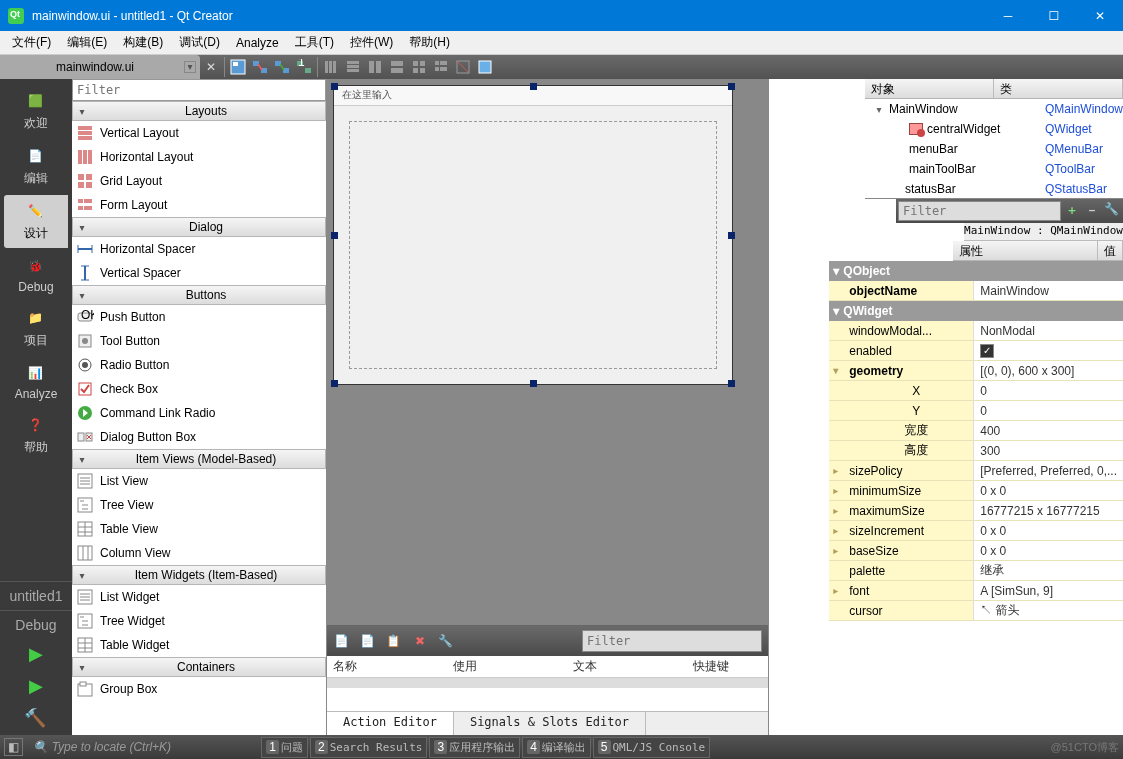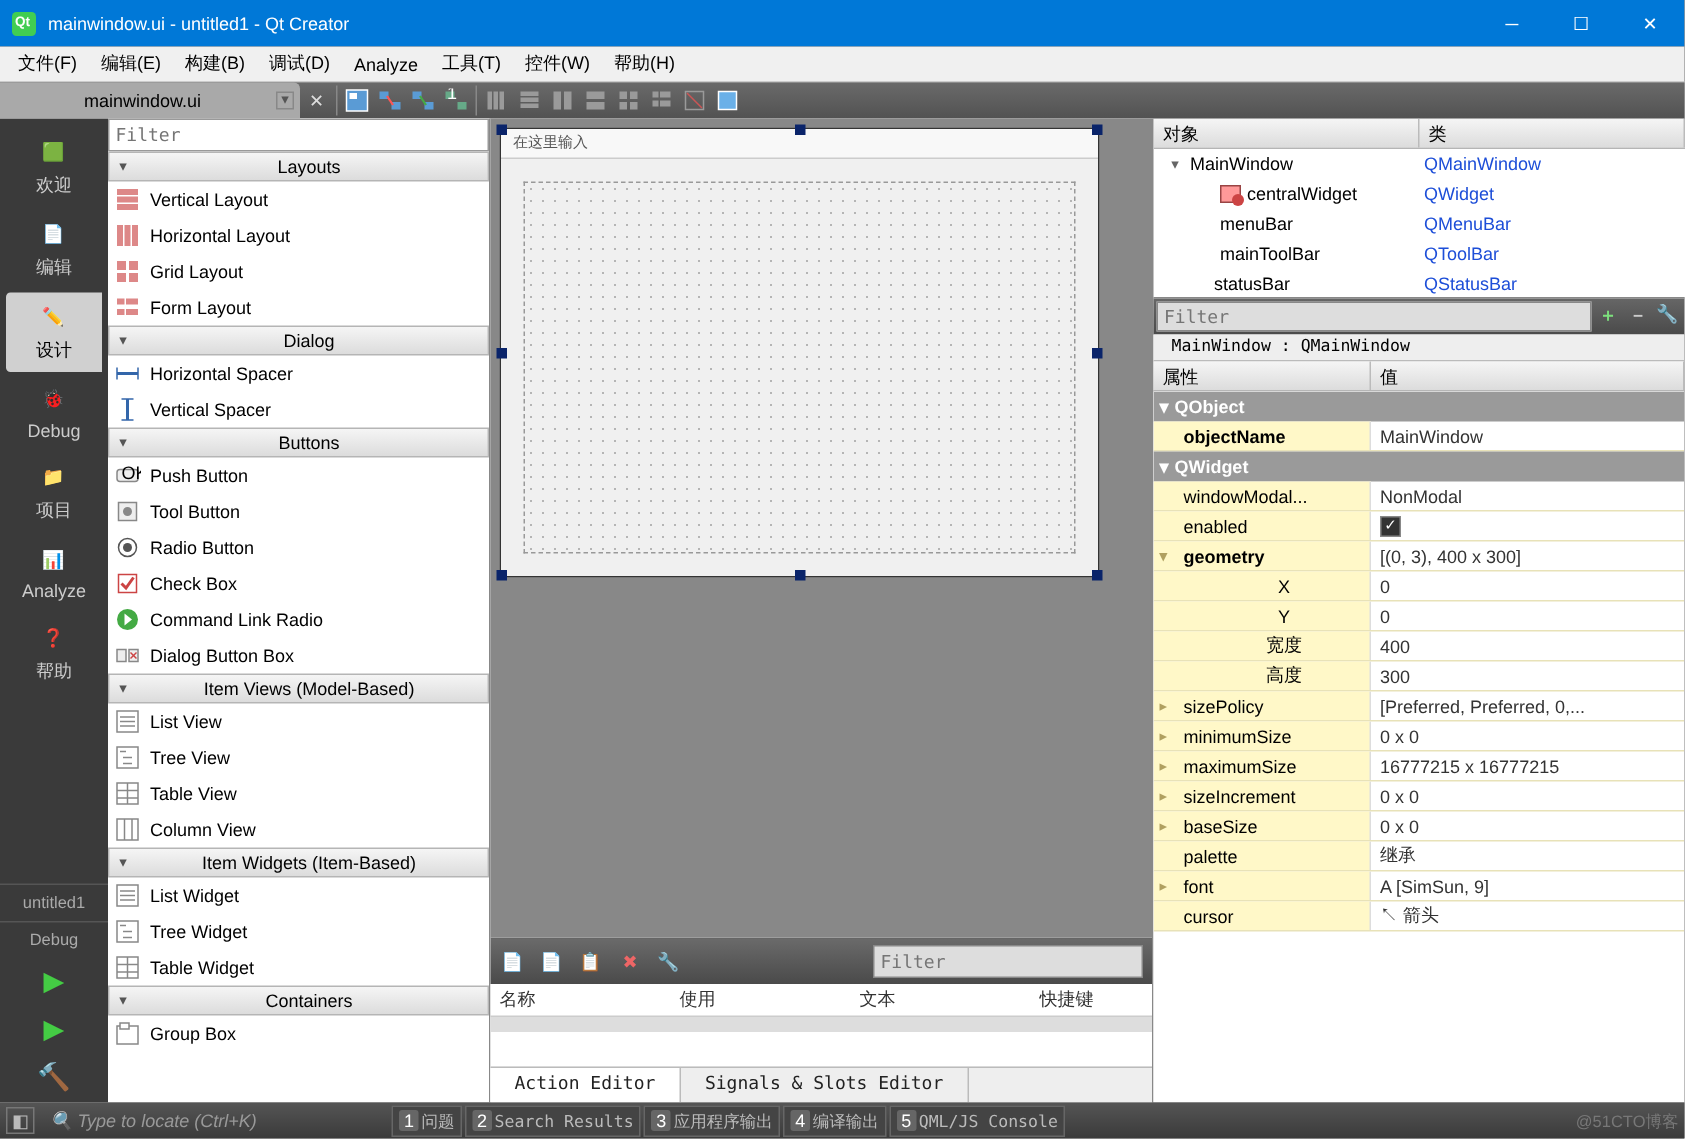--- a/index.html
+++ b/index.html
@@ -17,21 +17,21 @@
 .tab .x{position:absolute;right:4px;color:#555;font-size:10px;border:1px solid #888;width:12px;height:12px;line-height:10px;text-align:center;}
 .toolbar-sep{width:1px;background:#888;margin:2px 2px;}
 .tabbar .tbtn{width:22px;display:flex;align-items:center;justify-content:center;color:#ddd;}
 .tabbar .tbtn svg{width:16px;height:16px;}
 .workarea { flex:1; display:flex; overflow:hidden; background:#fff;}
 .leftbar { width:72px; background:#3a3a3a; color:#ddd; display:flex; flex-direction:column; align-items:center; padding-top:6px;}
 .leftbar .mode { width:64px; text-align:center; padding:4px 0 6px; margin-bottom:2px; font-size:11px; color:#ccc; cursor:pointer;}
 .leftbar .mode.active{background:#d0d0d0;color:#000;border-top-left-radius:3px;border-bottom-left-radius:3px;}
 .leftbar .mode .ico{width:28px;height:24px;margin:0 auto 2px;display:flex;align-items:center;justify-content:center;}
 .leftbar .spacer{flex:1;}
-.leftbar .proj{font-size:11px;color:#aaa;padding:6px 0;width:100%;text-align:center;border-top:1px solid #555;}
+.leftbar .proj{font-size:14px;color:#aaa;padding:6px 0;width:100%;text-align:center;border-top:1px solid #555;}
 .leftbar .runbtn{width:30px;height:24px;margin:4px 0;}
 .widgetbox { width:255px; display:flex; flex-direction:column; border-right:1px solid #888; background:#fff;}
 .filter-input{width:100%;height:22px;padding:2px 4px;font-family:monospace;border:1px solid #999;color:#888;}
 .cat-header{height:20px;background:linear-gradient(#f5f5f5,#dcdcdc);border:1px solid #b5b5b5;display:flex;align-items:center;padding:0 2px;font-size:12px;}
 .cat-header .chev{width:14px;text-align:center;color:#555;font-size:10px;}
 .cat-header .lbl{flex:1;text-align:center;}
 .wb-item{height:24px;display:flex;align-items:center;padding:0 4px;gap:6px;}
 .wb-item .wico{width:18px;height:18px;display:flex;align-items:center;justify-content:center;}
 .wb-list{overflow-y:auto;flex:1;}
 .designer{flex:1;display:flex;flex-direction:column;min-width:0;}
@@ -43,32 +43,32 @@
 .bottom-pane{height:110px;border-top:1px solid #666;display:flex;flex-direction:column;background:#fff;}
 .bp-toolbar{height:30px;background:linear-gradient(#6a6a6a,#4a4a4a);display:flex;align-items:center;padding:0 6px;gap:8px;}
 .bp-toolbar .ticon{width:18px;height:18px;display:flex;align-items:center;justify-content:center;}
 .bp-toolbar input{height:22px;width:180px;font-family:monospace;padding:0 4px;background:#ddd;border:1px solid #888;color:#666;margin-left:auto;}
 .bp-headers{height:22px;display:flex;border-bottom:1px solid #ccc;padding:2px 6px;gap:60px;color:#333;font-size:12px;align-items:center;}
 .bp-headers span{min-width:60px;}
 .bp-body{flex:1;background:#ddd;}
 .bp-tabs{height:24px;display:flex;border-top:1px solid #bbb;background:#eee;margin-top:23px;}
 .bp-tab{padding:3px 16px;border-right:1px solid #bbb;font-family:monospace;font-size:12px;color:#222;}
 .bp-tab.active{background:#fff;}
-.rightpane{width:355px;display:flex;flex-direction:column;border-left:1px solid #888;}
+.rightpane{width:355px;display:flex;flex-direction:column;border-left:1px solid #888;align-items:flex-end;}
 .obj-insp{height:120px;border-bottom:1px solid #888;overflow:auto;background:#fff;}
 .oi-header{display:flex;height:20px;background:linear-gradient(#f5f5f5,#dcdcdc);border-bottom:1px solid #b5b5b5;}
 .oi-header span{flex:1;padding:2px 6px;border-right:1px solid #bbb;}
 .oi-row{display:flex;height:20px;align-items:center;}
 .oi-row .c1{width:180px;display:flex;align-items:center;gap:4px;}
 .oi-row .c2{flex:1;color:#1d4ed8;}
 .oi-row .chev{width:12px;text-align:center;color:#666;font-size:10px;}
 .prop-filter-row{height:24px;background:linear-gradient(#666,#4a4a4a);display:flex;align-items:center;padding:0 2px;}
 .prop-filter-row input{flex:1;height:20px;font-family:monospace;padding:0 4px;border:1px solid #888;color:#888;background:#ddd;}
 .prop-filter-row .pbtn{width:18px;height:18px;color:#7de07d;text-align:center;font-weight:bold;margin-left:2px;}
-.classpath{height:18px;background:#eee;font-family:monospace;padding:1px 12px;border-bottom:1px solid #bbb;font-size:11px;}
+.classpath{height:18px;background:#eee;font-family:monospace;padding:1px 0;border-bottom:1px solid #bbb;font-size:11px;}
 .prop-header{display:flex;height:20px;background:linear-gradient(#f5f5f5,#dcdcdc);border-bottom:1px solid #b5b5b5;}
 .prop-header span{padding:2px 6px;border-right:1px solid #bbb;}
 .prop-header span:first-child{width:145px;}
 .prop-header span:last-child{flex:1;}
 .proplist{flex:1;overflow-y:auto;background:#fff;}
 .pgroup{height:20px;background:#9a9a9a;color:#fff;font-weight:bold;display:flex;align-items:center;padding:0 4px;gap:4px;}
 .prow{display:flex;height:20px;border-bottom:1px solid #e8e2b8;}
 .prow .pn{width:145px;background:#fff8c8;padding:2px 4px 2px 20px;border-right:1px solid #ddd;display:flex;align-items:center;position:relative;}
 .prow .pn.l2{padding-left:40px;}
 .prow .pn .exp{position:absolute;left:4px;color:#b0a060;font-size:10px;}
@@ -592,21 +592,21 @@
           </div>
           <div class="pv">
             <span class="chk">✓</span>
           </div>
         </div>
         <div class="prow y">
           <div class="pn bold">
             <span class="exp">▾</span>
             <span>geometry</span>
           </div>
-          <div class="pv">[(0, 3), 400 x 300]</div>
+          <div class="pv">[(0, 0), 600 x 300]</div>
         </div>
         <div class="prow sub">
           <div class="pn l2" style="justify-content:center">
             <span>X</span>
           </div>
           <div class="pv">0</div>
         </div>
         <div class="prow sub">
           <div class="pn l2" style="justify-content:center">
             <span>Y</span>

